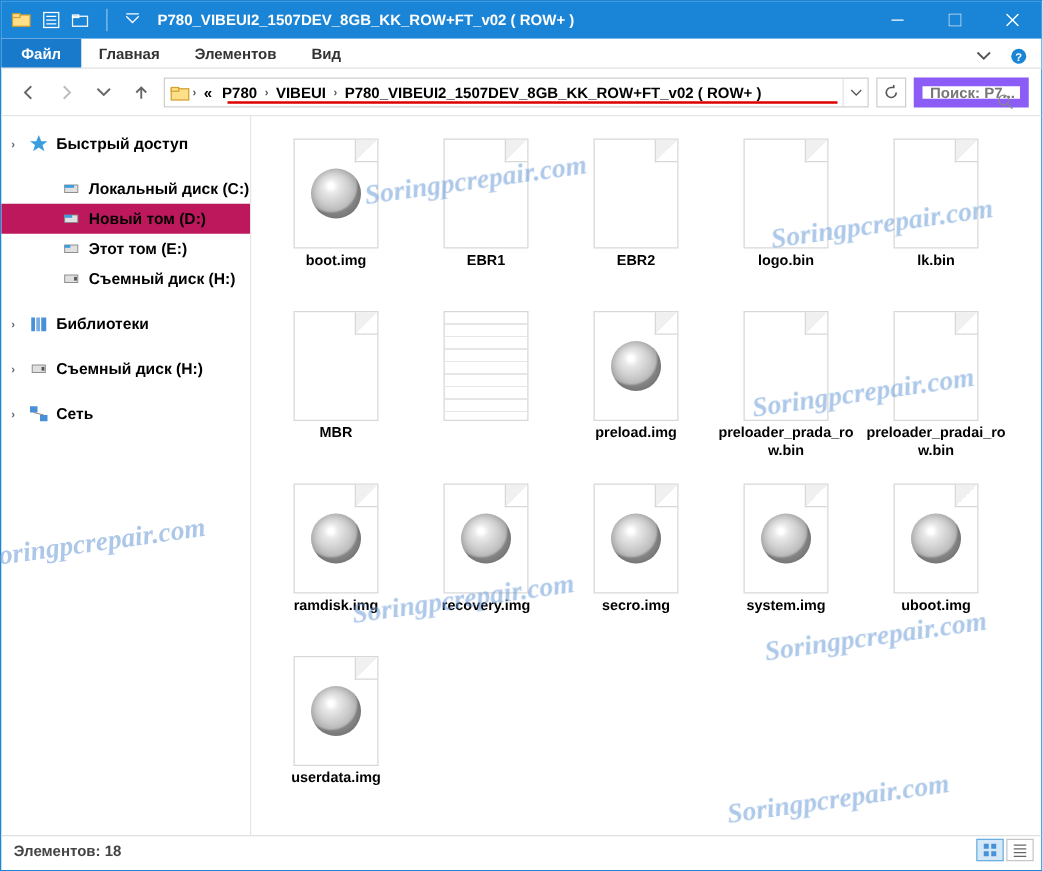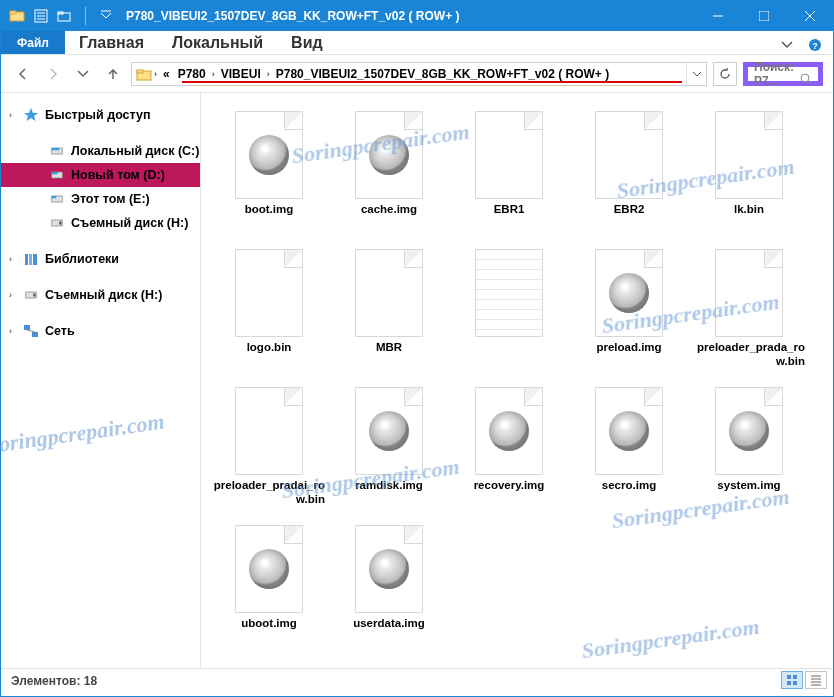--- a/index.html
+++ b/index.html
@@ -8,52 +8,52 @@
   .titlebar { height: 30px; background: #1a84d6; display: flex; align-items: center; color: #fff; }
   .titlebar .qat { display: flex; align-items: center; gap: 8px; padding: 0 8px; }
   .titlebar .qat svg { width: 16px; height: 16px; }
   .titlebar .divider { width: 1px; height: 18px; background: rgba(255,255,255,0.5); margin: 0 4px; }
   .titlebar .title { flex: 1; font-size: 12px; padding-left: 4px; }
   .titlebar .winbtns { display: flex; }
   .titlebar .winbtn { width: 46px; height: 30px; display: flex; align-items: center; justify-content: center; }
   .titlebar .winbtn svg { width: 10px; height: 10px; stroke: #fff; fill: none; stroke-width: 1; }
   .ribbon { height: 24px; background: #fff; display: flex; align-items: stretch; border-bottom: 1px solid #e1e1e1; position: relative; }
   .filetab { background: #1979ca; color: #fff; font-size: 12px; padding: 0 16px; display: flex; align-items: center; }
-  .ribtab { font-size: 16px; color: #333; padding: 0 14px; display: flex; align-items: center; }
+  .ribtab { font-size: 12px; color: #333; padding: 0 14px; display: flex; align-items: center; }
   .ribright { position: absolute; right: 0; top: 0; height: 28px; display: flex; align-items: center; gap: 12px; padding-right: 10px; }
   .ribright svg { width: 14px; height: 14px; }
   .addrbar { height: 38px; display: flex; align-items: center; padding: 0 10px; gap: 6px; border-bottom: 1px solid #e5e5e5; }
   .navbtn { width: 24px; height: 24px; display: flex; align-items: center; justify-content: center; color: #555; }
   .navbtn svg { width: 14px; height: 14px; stroke: #666; fill: none; stroke-width: 1.5; }
   .navbtn.disabled svg { stroke: #bbb; }
   .addrbox { flex: 1; height: 24px; border: 1px solid #cfcfcf; display: flex; align-items: center; padding: 0 4px; position: relative; }
   .addrbox .foldericon { width: 16px; height: 16px; display: flex; align-items: center; justify-content: center; }
   .addrbox .crumb { font-size: 12px; color: #000; padding: 0 4px; display: flex; align-items: center; height: 100%; }
   .addrbox .crumb.chev { padding: 0 2px; color: #555; font-size: 9px; }
   .addrbox .dropbtn { position: absolute; right: 0; top: 0; bottom: 0; width: 20px; display: flex; align-items: center; justify-content: center; border-left: 1px solid #e5e5e5; }
   .underline { position: absolute; left: 50px; right: 24px; bottom: 2px; height: 2px; background: #d00; }
   .refreshbtn { width: 24px; height: 24px; border: 1px solid #cfcfcf; display: flex; align-items: center; justify-content: center; }
-  .searchbox { width: 80px; height: 24px; border: 5px solid #8b5cf6; display: flex; align-items: center; padding-left: 6px; font-size: 12px; color: #777; position: relative; }
+  .searchbox { width: 92px; height: 24px; border: 7px solid #8b5cf6; display: flex; align-items: center; padding-left: 6px; font-size: 12px; color: #777; position: relative; }
   .searchbox .sicon { position: absolute; right: 4px; top: 4px; }
   .body { display: flex; height: calc(100% - 30px - 28px - 38px - 24px); }
   .nav { width: 200px; border-right: 1px solid #e5e5e5; padding: 10px 0; font-size: 12.5px; overflow-y: auto; }
   .navitem { display: flex; align-items: center; height: 24px; padding-left: 22px; gap: 6px; color: #000; }
   .navitem .chev { width: 10px; font-size: 9px; color: #666; position: absolute; left: 8px; }
   .navitem.sel { background: #be185d; }
   .navitem.sub { padding-left: 48px; }
   .navgroup { position: relative; }
   .navspacer { height: 12px; }
   .content { flex: 1; overflow: auto; padding: 12px 8px; }
   .grid { display: flex; flex-wrap: wrap; gap: 0; align-content: flex-start; }
   .tile { width: 116px; height: 130px; display: flex; flex-direction: column; align-items: center; padding-top: 6px; margin: 0 2px 8px 2px; }
   .thumb { width: 68px; height: 88px; border: 1px solid #d8d8d8; background: #fff; display: flex; align-items: center; justify-content: center; position: relative; }
   .thumb .fold { position: absolute; top: 0; right: 0; width: 18px; height: 18px; background: linear-gradient(135deg, #f0f0f0 50%, transparent 50%); border-left: 1px solid #d8d8d8; border-bottom: 1px solid #d8d8d8; }
   .thumb.disc::after { content: ""; width: 40px; height: 40px; border-radius: 50%; background: radial-gradient(circle at 40% 35%, #fff 2px, #e8e8e8 6px, #bcbcbc 20px, #888 22px); box-shadow: inset 0 0 8px rgba(0,0,0,0.25); }
   .thumb.text { background: repeating-linear-gradient(#fff, #fff 9px, #e6e6e6 9px, #e6e6e6 10px); }
-  .tname { font-size: 11.5px; color: #000; text-align: right; line-height: 1.25; padding: 3px 2px 0 2px; word-break: break-all; max-height: 42px; overflow: hidden; }
+  .tname { font-size: 11.5px; color: #000; text-align: center; line-height: 1.25; padding: 3px 2px 0 2px; word-break: break-all; max-height: 42px; overflow: hidden; }
   .status { height: 24px; border-top: 1px solid #e0e0e0; display: flex; align-items: center; font-size: 12px; color: #444; padding: 0 10px; position: relative; }
   .status .viewbtns { position: absolute; right: 6px; top: 2px; display: flex; gap: 2px; }
   .viewbtn { width: 22px; height: 18px; border: 1px solid #c6c6c6; display: flex; align-items: center; justify-content: center; }
   .viewbtn.active { background: #d5e8f7; border-color: #6bb0e2; }
   .ic { display: inline-flex; width: 16px; height: 16px; align-items: center; justify-content: center; }
   .wm { position: absolute; font-family: "Segoe Script", cursive; font-size: 22px; color: #6a9bd6; opacity: 0.55; transform: rotate(-8deg); font-style: italic; pointer-events: none; }
 </style>
 </head>
 <body>
 
@@ -106,21 +106,21 @@
             <line x1="0" y1="0" x2="10" y2="10"></line>
             <line x1="10" y1="0" x2="0" y2="10"></line>
           </svg>
         </div>
     </div>
   </div>
 
   <div class="ribbon">
     <div class="filetab">Файл</div>
     <div class="ribtab">Главная</div>
-    <div class="ribtab">Локальный</div>
+    <div class="ribtab">Элементов</div>
     <div class="ribtab">Вид</div>
     <div class="ribright">
       <span class="ic">
           <svg viewBox="0 0 14 14">
             <path d="M2 4 L7 9 L12 4" fill="none" stroke="#555" stroke-width="1.5"></path>
           </svg>
         </span>
       <span class="ic">
           <svg viewBox="0 0 14 14">
             <circle cx="7" cy="7" r="6" fill="#1a84d6"></circle>
@@ -287,48 +287,42 @@
 
     <div class="content">
       <div class="grid" id="file-grid">
           <div class="tile">
             <div class="thumb disc">
               <div class="fold"></div>
             </div>
             <div class="tname">boot.img</div>
           </div>
           <div class="tile">
-            <div class="thumb disc">
-              <div class="fold"></div>
-            </div>
-            <div class="tname">cache.img</div>
-          </div>
-          <div class="tile">
             <div class="thumb blank">
               <div class="fold"></div>
             </div>
             <div class="tname">EBR1</div>
           </div>
           <div class="tile">
             <div class="thumb blank">
               <div class="fold"></div>
             </div>
             <div class="tname">EBR2</div>
           </div>
           <div class="tile">
             <div class="thumb blank">
               <div class="fold"></div>
             </div>
+            <div class="tname">logo.bin</div>
+          </div>
+          <div class="tile">
+            <div class="thumb blank">
+              <div class="fold"></div>
+            </div>
             <div class="tname">lk.bin</div>
-          </div>
-          <div class="tile">
-            <div class="thumb blank">
-              <div class="fold"></div>
-            </div>
-            <div class="tname">logo.bin</div>
           </div>
           <div class="tile">
             <div class="thumb blank">
               <div class="fold"></div>
             </div>
             <div class="tname">MBR</div>
           </div>
           <div class="tile">
             <div class="thumb text"></div>
           </div>

